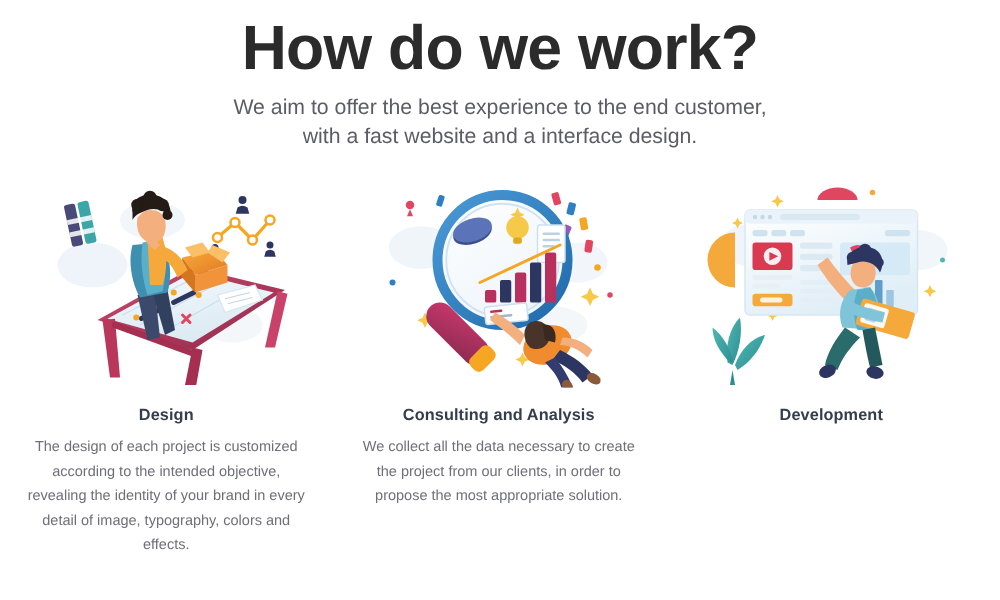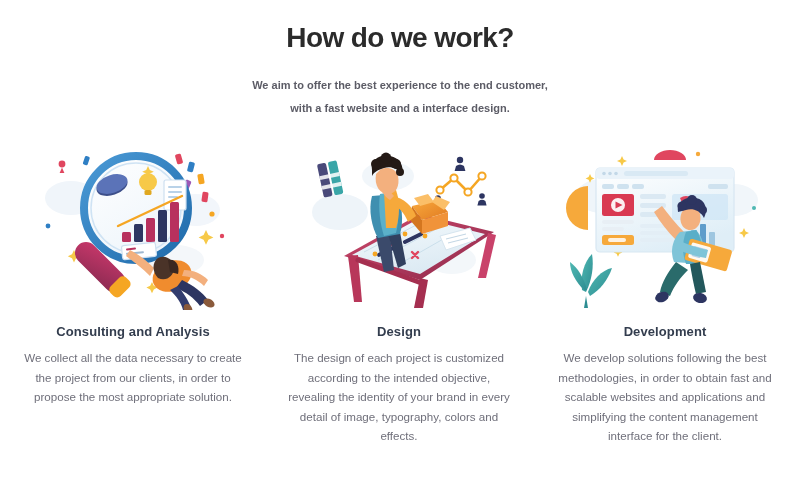--- a/index.html
+++ b/index.html
@@ -21,33 +21,32 @@
     box-sizing: border-box;
   }
 
   
   .header {
     padding-top: 14px;
     text-align: center;
   }
   .page-title {
     margin: 0;
-    font-size: 28px;
+    font-size: 50px;
     line-height: 48px;
     font-weight: bold;
     color: #2b2b2b;
     letter-spacing: -0.6px;
   }
   .subtitle {
     margin: 12px auto 0 auto;
     width: 470px;
-    font-size: 11px;
+    font-size: 17px;
     line-height: 23px;
     color: #5c5c66;
-    font-weight: bold;
   }
 
   
   .columns {
     position: absolute;
     top: 140px;
     left: 0;
     width: 800px;
     display: flex;
     flex-direction: row;
@@ -92,20 +91,124 @@
 
   <div class="header">
     <h1 class="page-title">How do we work?</h1>
     <p class="subtitle">
       <span>We aim to offer the best experience to the end customer,</span><br>
       <span>with a fast website and a interface design.</span>
     </p>
   </div>
 
   <div class="columns">
+
+    <div class="col">
+      <div class="art">
+        <svg viewBox="0 0 215 170" xmlns="http://www.w3.org/2000/svg">
+          <defs>
+            <linearGradient id="c2table" x1="0" y1="0" x2="1" y2="1">
+              <stop offset="0" stop-color="#d04a6d"></stop>
+              <stop offset="1" stop-color="#8e2a4c"></stop>
+            </linearGradient>
+            <linearGradient id="c2top" x1="0" y1="0" x2="0.4" y2="1">
+              <stop offset="0" stop-color="#f4fafd"></stop>
+              <stop offset="1" stop-color="#dceaf3"></stop>
+            </linearGradient>
+            <linearGradient id="c2box" x1="0" y1="0" x2="1" y2="1">
+              <stop offset="0" stop-color="#f9a93c"></stop>
+              <stop offset="1" stop-color="#e07b22"></stop>
+            </linearGradient>
+          </defs>
+
+          <ellipse cx="48" cy="72" rx="28" ry="18" fill="#eef4f9"></ellipse>
+          <ellipse cx="96" cy="36" rx="26" ry="15" fill="#f1f6fa"></ellipse>
+          <ellipse cx="160" cy="120" rx="24" ry="14" fill="#f3f7fa"></ellipse>
+
+          <g transform="rotate(-12 38 38)">
+            <rect x="28" y="22" width="9" height="34" rx="2" fill="#4a4a7a"></rect>
+            <rect x="39" y="22" width="9" height="34" rx="2" fill="#3aa6a8"></rect>
+            <rect x="28" y="34" width="20" height="4" fill="#ffffff" opacity="0.85"></rect>
+            <rect x="28" y="44" width="20" height="4" fill="#ffffff" opacity="0.85"></rect>
+          </g>
+
+          <g>
+            <path d="M148 50 L162 38 L176 52 L190 36" stroke="#f5a623" stroke-width="2.6" fill="none" stroke-linecap="round" stroke-linejoin="round"></path>
+            <circle cx="148" cy="50" r="3.6" fill="#fff" stroke="#f5a623" stroke-width="2"></circle>
+            <circle cx="162" cy="38" r="3.6" fill="#fff" stroke="#f5a623" stroke-width="2"></circle>
+            <circle cx="176" cy="52" r="3.6" fill="#fff" stroke="#f5a623" stroke-width="2"></circle>
+            <circle cx="190" cy="36" r="3.6" fill="#fff" stroke="#f5a623" stroke-width="2"></circle>
+
+            <g fill="#2d3561">
+              <circle cx="168" cy="20" r="3.2"></circle>
+              <path d="M164 26 q4 -3 8 0 l1.4 5 h-10.8 Z"></path>
+              <circle cx="146" cy="58" r="2.8"></circle>
+              <path d="M142.6 63 q3.4 -2.6 6.8 0 l1.2 4.4 h-9.2 Z"></path>
+              <circle cx="190" cy="56" r="2.8"></circle>
+              <path d="M186.6 61 q3.4 -2.6 6.8 0 l1.2 4.4 h-9.2 Z"></path>
+            </g>
+          </g>
+
+          <path d="M52 116 L128 74 L202 92 L128 140 Z" fill="url(#c2table)"></path>
+          <path d="M60 115 L128 78 L193 94 L128 134 Z" fill="url(#c2top)"></path>
+
+          <g stroke="#c3dae8" stroke-width="1" opacity="0.8">
+            <path d="M72 112 L130 82"></path>
+            <path d="M86 120 L146 88"></path>
+            <path d="M104 126 L160 94"></path>
+          </g>
+          <g>
+            <rect x="84" y="108" width="26" height="4" rx="2" fill="#2d3561" transform="rotate(-26 97 110)"></rect>
+            <rect x="110" y="96" width="22" height="4" rx="2" fill="#2d3561" transform="rotate(-26 121 98)"></rect>
+            <circle cx="83" cy="114" r="2.4" fill="#f5a623"></circle>
+            <circle cx="113" cy="94" r="2.4" fill="#f5a623"></circle>
+            <circle cx="133" cy="96" r="2.4" fill="#f5a623"></circle>
+            <path d="M98 100 l6 6 M104 100 l-6 6" stroke="#e0465f" stroke-width="2.4" stroke-linecap="round"></path>
+            <path d="M120 112 l6 6 M126 112 l-6 6" stroke="#e0465f" stroke-width="2.4" stroke-linecap="round"></path>
+          </g>
+
+          <path d="M148 96 L178 88 L184 100 L154 110 Z" fill="#ffffff" stroke="#d6e5ef" stroke-width="1"></path>
+          <g stroke="#c2d6e4" stroke-width="1">
+            <path d="M154 99 L174 94"></path>
+            <path d="M156 103 L176 98"></path>
+          </g>
+
+          <path d="M56 116 L62 162 L70 162 L66 115 Z" fill="#b8375a"></path>
+          <path d="M128 138 L122 168 L131 168 L136 140 Z" fill="#a52f50"></path>
+          <path d="M196 93 L186 138 L194 138 L204 95 Z" fill="#c9426a"></path>
+          <path d="M66 120 L132 144" stroke="#a52f50" stroke-width="5" stroke-linecap="round"></path>
+
+          <path d="M120 66 L146 60 L156 72 L130 80 Z" fill="url(#c2box)"></path>
+          <path d="M120 66 L130 80 L130 94 L118 80 Z" fill="#d4761f"></path>
+          <path d="M130 80 L156 72 L156 86 L130 94 Z" fill="#f0933a"></path>
+          <path d="M122 58 L136 54 L142 62 L128 66 Z" fill="#fbbf68"></path>
+          <path d="M144 56 L158 62 L152 70 L140 62 Z" fill="#fbbf68"></path>
+
+          <path d="M84 96 L92 132 L102 130 L98 94 Z" fill="#3b4a6b"></path>
+          <path d="M96 94 L106 128 L114 124 L108 92 Z" fill="#31405f"></path>
+
+          <path d="M80 56 C 76 70, 80 88, 86 98 L108 94 C 112 80, 110 64, 104 54 Z" fill="#3f8fb0"></path>
+          <path d="M88 54 C 86 68, 88 84, 92 96 L104 93 C 108 78, 106 62, 100 52 Z" fill="#5bb0c9"></path>
+
+          <path d="M92 52 L104 50 C 108 62, 108 76, 104 88 L94 88 Z" fill="#f6a93b"></path>
+
+          <path d="M100 56 C 112 58, 120 66, 124 76 L116 82 C 112 72, 106 66, 98 64 Z" fill="#f6a93b"></path>
+          <path d="M98 60 C 92 56, 88 50, 88 44 L96 42 C 96 48, 98 52, 102 56 Z" fill="#f3b07e"></path>
+
+          <path d="M84 34 C 82 46, 88 54, 96 54 C 104 54, 108 46, 106 36 C 104 28, 94 26, 88 30 Z" fill="#f3b07e"></path>
+          <path d="M80 30 C 78 20, 88 14, 98 16 C 108 18, 112 26, 110 34 C 106 28, 98 26, 92 28 C 86 30, 82 32, 80 36 Z" fill="#241a16"></path>
+          <circle cx="84" cy="24" r="5" fill="#241a16"></circle>
+          <circle cx="94" cy="18" r="5.4" fill="#241a16"></circle>
+          <circle cx="104" cy="24" r="5" fill="#241a16"></circle>
+          <circle cx="108" cy="32" r="4" fill="#241a16"></circle>
+        </svg>
+      </div>
+      <h3 class="col-title">Design</h3>
+      <p class="col-body">The design of each project is customized according to the intended objective, revealing the identity of your brand in every detail of image, typography, colors and effects.</p>
+    </div>
 
     <div class="col">
       <div class="art">
         <svg viewBox="0 0 215 170" xmlns="http://www.w3.org/2000/svg">
           <defs>
             <linearGradient id="c1ring" x1="0" y1="0" x2="1" y2="1">
               <stop offset="0" stop-color="#4b9ad6"></stop>
               <stop offset="1" stop-color="#1f6aaa"></stop>
             </linearGradient>
             <linearGradient id="c1handle" x1="0" y1="0" x2="1" y2="1">
@@ -185,124 +288,20 @@
         </svg>
       </div>
       <h3 class="col-title">Consulting and Analysis</h3>
       <p class="col-body">We collect all the data necessary to create the project from our clients, in order to propose the most appropriate solution.</p>
     </div>
 
     <div class="col">
       <div class="art">
         <svg viewBox="0 0 215 170" xmlns="http://www.w3.org/2000/svg">
           <defs>
-            <linearGradient id="c2table" x1="0" y1="0" x2="1" y2="1">
-              <stop offset="0" stop-color="#d04a6d"></stop>
-              <stop offset="1" stop-color="#8e2a4c"></stop>
-            </linearGradient>
-            <linearGradient id="c2top" x1="0" y1="0" x2="0.4" y2="1">
-              <stop offset="0" stop-color="#f4fafd"></stop>
-              <stop offset="1" stop-color="#dceaf3"></stop>
-            </linearGradient>
-            <linearGradient id="c2box" x1="0" y1="0" x2="1" y2="1">
-              <stop offset="0" stop-color="#f9a93c"></stop>
-              <stop offset="1" stop-color="#e07b22"></stop>
-            </linearGradient>
-          </defs>
-
-          <ellipse cx="48" cy="72" rx="28" ry="18" fill="#eef4f9"></ellipse>
-          <ellipse cx="96" cy="36" rx="26" ry="15" fill="#f1f6fa"></ellipse>
-          <ellipse cx="160" cy="120" rx="24" ry="14" fill="#f3f7fa"></ellipse>
-
-          <g transform="rotate(-12 38 38)">
-            <rect x="28" y="22" width="9" height="34" rx="2" fill="#4a4a7a"></rect>
-            <rect x="39" y="22" width="9" height="34" rx="2" fill="#3aa6a8"></rect>
-            <rect x="28" y="34" width="20" height="4" fill="#ffffff" opacity="0.85"></rect>
-            <rect x="28" y="44" width="20" height="4" fill="#ffffff" opacity="0.85"></rect>
-          </g>
-
-          <g>
-            <path d="M148 50 L162 38 L176 52 L190 36" stroke="#f5a623" stroke-width="2.6" fill="none" stroke-linecap="round" stroke-linejoin="round"></path>
-            <circle cx="148" cy="50" r="3.6" fill="#fff" stroke="#f5a623" stroke-width="2"></circle>
-            <circle cx="162" cy="38" r="3.6" fill="#fff" stroke="#f5a623" stroke-width="2"></circle>
-            <circle cx="176" cy="52" r="3.6" fill="#fff" stroke="#f5a623" stroke-width="2"></circle>
-            <circle cx="190" cy="36" r="3.6" fill="#fff" stroke="#f5a623" stroke-width="2"></circle>
-
-            <g fill="#2d3561">
-              <circle cx="168" cy="20" r="3.2"></circle>
-              <path d="M164 26 q4 -3 8 0 l1.4 5 h-10.8 Z"></path>
-              <circle cx="146" cy="58" r="2.8"></circle>
-              <path d="M142.6 63 q3.4 -2.6 6.8 0 l1.2 4.4 h-9.2 Z"></path>
-              <circle cx="190" cy="56" r="2.8"></circle>
-              <path d="M186.6 61 q3.4 -2.6 6.8 0 l1.2 4.4 h-9.2 Z"></path>
-            </g>
-          </g>
-
-          <path d="M52 116 L128 74 L202 92 L128 140 Z" fill="url(#c2table)"></path>
-          <path d="M60 115 L128 78 L193 94 L128 134 Z" fill="url(#c2top)"></path>
-
-          <g stroke="#c3dae8" stroke-width="1" opacity="0.8">
-            <path d="M72 112 L130 82"></path>
-            <path d="M86 120 L146 88"></path>
-            <path d="M104 126 L160 94"></path>
-          </g>
-          <g>
-            <rect x="84" y="108" width="26" height="4" rx="2" fill="#2d3561" transform="rotate(-26 97 110)"></rect>
-            <rect x="110" y="96" width="22" height="4" rx="2" fill="#2d3561" transform="rotate(-26 121 98)"></rect>
-            <circle cx="83" cy="114" r="2.4" fill="#f5a623"></circle>
-            <circle cx="113" cy="94" r="2.4" fill="#f5a623"></circle>
-            <circle cx="133" cy="96" r="2.4" fill="#f5a623"></circle>
-            <path d="M98 100 l6 6 M104 100 l-6 6" stroke="#e0465f" stroke-width="2.4" stroke-linecap="round"></path>
-            <path d="M120 112 l6 6 M126 112 l-6 6" stroke="#e0465f" stroke-width="2.4" stroke-linecap="round"></path>
-          </g>
-
-          <path d="M148 96 L178 88 L184 100 L154 110 Z" fill="#ffffff" stroke="#d6e5ef" stroke-width="1"></path>
-          <g stroke="#c2d6e4" stroke-width="1">
-            <path d="M154 99 L174 94"></path>
-            <path d="M156 103 L176 98"></path>
-          </g>
-
-          <path d="M56 116 L62 162 L70 162 L66 115 Z" fill="#b8375a"></path>
-          <path d="M128 138 L122 168 L131 168 L136 140 Z" fill="#a52f50"></path>
-          <path d="M196 93 L186 138 L194 138 L204 95 Z" fill="#c9426a"></path>
-          <path d="M66 120 L132 144" stroke="#a52f50" stroke-width="5" stroke-linecap="round"></path>
-
-          <path d="M120 66 L146 60 L156 72 L130 80 Z" fill="url(#c2box)"></path>
-          <path d="M120 66 L130 80 L130 94 L118 80 Z" fill="#d4761f"></path>
-          <path d="M130 80 L156 72 L156 86 L130 94 Z" fill="#f0933a"></path>
-          <path d="M122 58 L136 54 L142 62 L128 66 Z" fill="#fbbf68"></path>
-          <path d="M144 56 L158 62 L152 70 L140 62 Z" fill="#fbbf68"></path>
-
-          <path d="M84 96 L92 132 L102 130 L98 94 Z" fill="#3b4a6b"></path>
-          <path d="M96 94 L106 128 L114 124 L108 92 Z" fill="#31405f"></path>
-
-          <path d="M80 56 C 76 70, 80 88, 86 98 L108 94 C 112 80, 110 64, 104 54 Z" fill="#3f8fb0"></path>
-          <path d="M88 54 C 86 68, 88 84, 92 96 L104 93 C 108 78, 106 62, 100 52 Z" fill="#5bb0c9"></path>
-
-          <path d="M92 52 L104 50 C 108 62, 108 76, 104 88 L94 88 Z" fill="#f6a93b"></path>
-
-          <path d="M100 56 C 112 58, 120 66, 124 76 L116 82 C 112 72, 106 66, 98 64 Z" fill="#f6a93b"></path>
-          <path d="M98 60 C 92 56, 88 50, 88 44 L96 42 C 96 48, 98 52, 102 56 Z" fill="#f3b07e"></path>
-
-          <path d="M84 34 C 82 46, 88 54, 96 54 C 104 54, 108 46, 106 36 C 104 28, 94 26, 88 30 Z" fill="#f3b07e"></path>
-          <path d="M80 30 C 78 20, 88 14, 98 16 C 108 18, 112 26, 110 34 C 106 28, 98 26, 92 28 C 86 30, 82 32, 80 36 Z" fill="#241a16"></path>
-          <circle cx="84" cy="24" r="5" fill="#241a16"></circle>
-          <circle cx="94" cy="18" r="5.4" fill="#241a16"></circle>
-          <circle cx="104" cy="24" r="5" fill="#241a16"></circle>
-          <circle cx="108" cy="32" r="4" fill="#241a16"></circle>
-        </svg>
-      </div>
-      <h3 class="col-title">Design</h3>
-      <p class="col-body">The design of each project is customized according to the intended objective, revealing the identity of your brand in every detail of image, typography, colors and effects.</p>
-    </div>
-
-    <div class="col">
-      <div class="art">
-        <svg viewBox="0 0 215 170" xmlns="http://www.w3.org/2000/svg">
-          <defs>
             <linearGradient id="c3win" x1="0" y1="0" x2="0.5" y2="1">
               <stop offset="0" stop-color="#ffffff"></stop>
               <stop offset="1" stop-color="#dfeef7"></stop>
             </linearGradient>
             <linearGradient id="c3leaf" x1="0" y1="0" x2="1" y2="1">
               <stop offset="0" stop-color="#4fb8b2"></stop>
               <stop offset="1" stop-color="#2d8d92"></stop>
             </linearGradient>
           </defs>
 
@@ -389,17 +388,16 @@
 
           <path d="M120 100 C 128 104, 140 108, 150 110 L148 118 C 136 116, 124 112, 116 108 Z" fill="#7fc4d8"></path>
 
           <path d="M118 122 C 110 132, 104 142, 102 152 L112 156 C 116 146, 122 138, 130 130 Z" fill="#2a6b6b"></path>
           <path d="M132 124 C 134 136, 136 146, 138 154 L148 152 C 146 142, 144 132, 142 122 Z" fill="#23585c"></path>
           <ellipse cx="104" cy="157" rx="7" ry="5" fill="#2d3561" transform="rotate(-22 104 157)"></ellipse>
           <ellipse cx="142" cy="158" rx="7" ry="5" fill="#2d3561" transform="rotate(12 142 158)"></ellipse>
         </svg>
       </div>
       <h3 class="col-title">Development</h3>
-      <p class="col-body">We develop solutions following the best methodologies, in order to obtain fast and scalable websites and applications and simplifying the content management interface for the client.</p>
     </div>
 
   </div>
 </div>
 
 </body></html>

